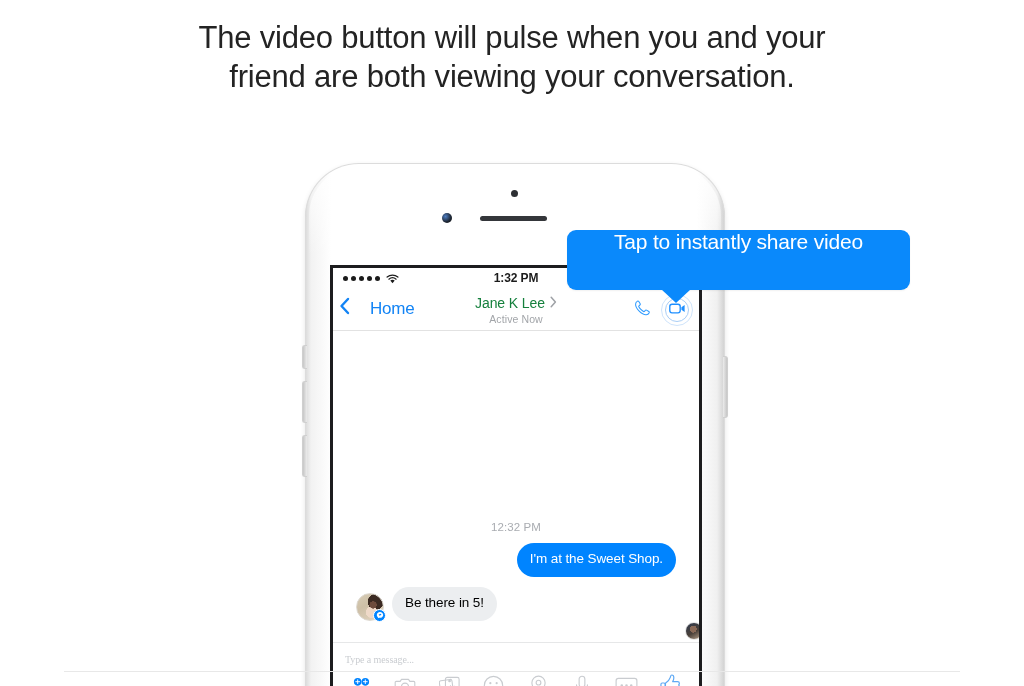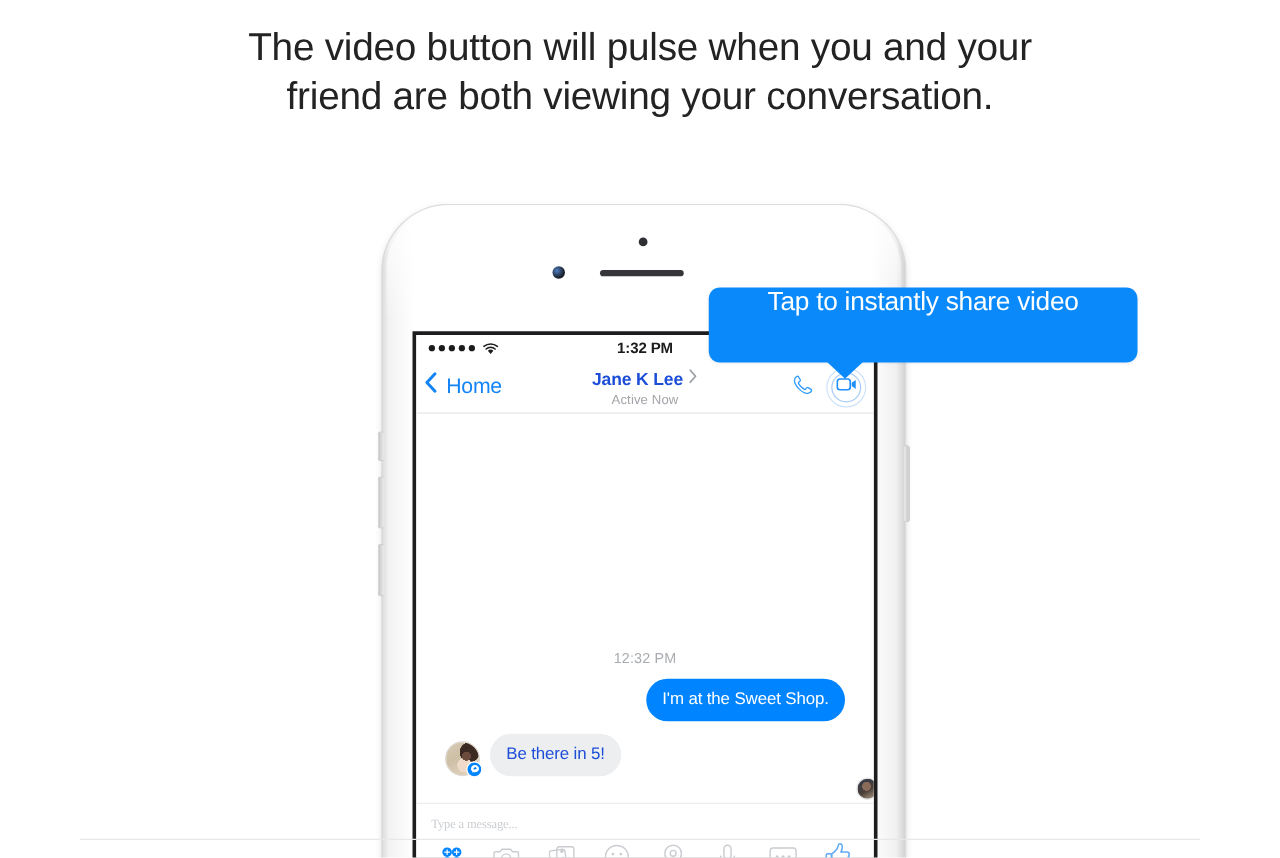--- a/index.html
+++ b/index.html
@@ -161,37 +161,37 @@
   
   #nav-bar {
     position: relative;
     height: 42px;
     border-bottom: 1px solid #e2e2e2;
     background: #fff;
   }
   #back-button {
     position: absolute;
     left: 6px; top: 8px;
-    display: flex; align-items: center; gap: 7px;
+    display: flex; align-items: flex-end; gap: 20px;
     color: #0f8bff;
   }
   #back-label {
     font-size: 17px; color: #1384f5; letter-spacing: -0.2px;
   }
   #nav-center {
     position: absolute;
     left: 0; right: 0; top: 5px;
     text-align: center;
     pointer-events: none;
   }
   #contact-row {
     display: inline-flex; align-items: center; gap: 5px;
   }
   #contact-name {
-    font-size: 14px; font-weight: bold; color: #1d4ed8;
+    font-size: 14px; font-weight: normal; color: #15803d;
     letter-spacing: -0.1px;
   }
   #contact-status {
     font-size: 10.5px; color: #a2a5a9; margin-top: 1px;
     letter-spacing: 0.1px;
   }
   #nav-actions {
     position: absolute;
     right: 6px; top: 5px;
     display: flex; align-items: center; gap: 6px;
@@ -230,21 +230,21 @@
   .row.out { justify-content: flex-end; }
   .bubble {
     font-size: 13.5px;
     padding: 8px 13px 9px 13px;
     border-radius: 17px;
     line-height: 1.25;
     letter-spacing: -0.1px;
     max-width: 250px;
   }
   .bubble.out { background: #0084ff; color: #fff; }
-  .bubble.in  { background: #eceef0; color: #1d4ed8; }
+  .bubble.in  { background: #eceef0; color: #000000; }
   #avatar-wrap { position: relative; width: 28px; height: 28px; margin-right: 8px; flex: none; }
   #avatar {
     width: 28px; height: 28px; border-radius: 50%;
     background:
       radial-gradient(circle at 62% 42%, #6d4b3c 0 16%, rgba(109,75,60,0) 17%),
       radial-gradient(circle at 56% 70%, #efd9c8 0 24%, rgba(239,217,200,0) 25%),
       radial-gradient(circle at 72% 30%, #3b2a22 0 30%, rgba(59,42,34,0) 31%),
       linear-gradient(150deg, #d8cdb6 0%, #cdbfa6 40%, #e5d6c2 100%);
     border: 1px solid #ddd8d0;
   }

